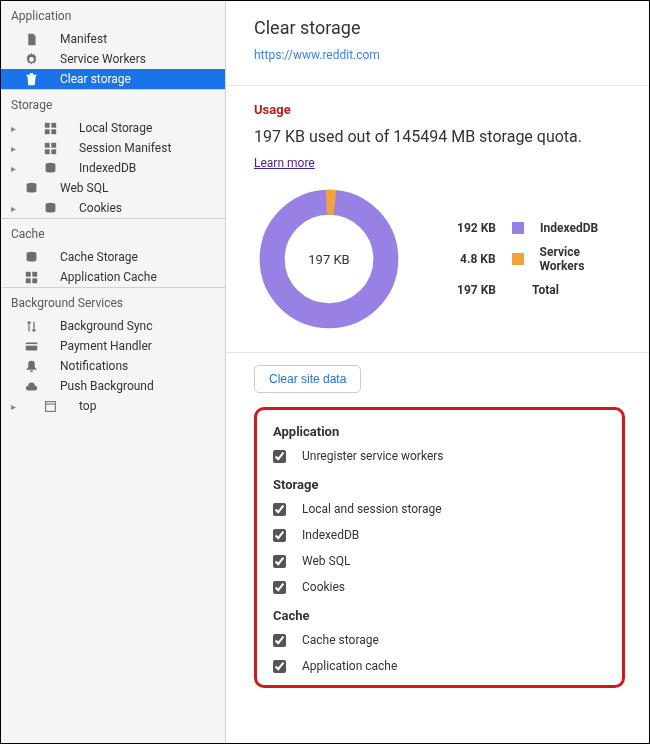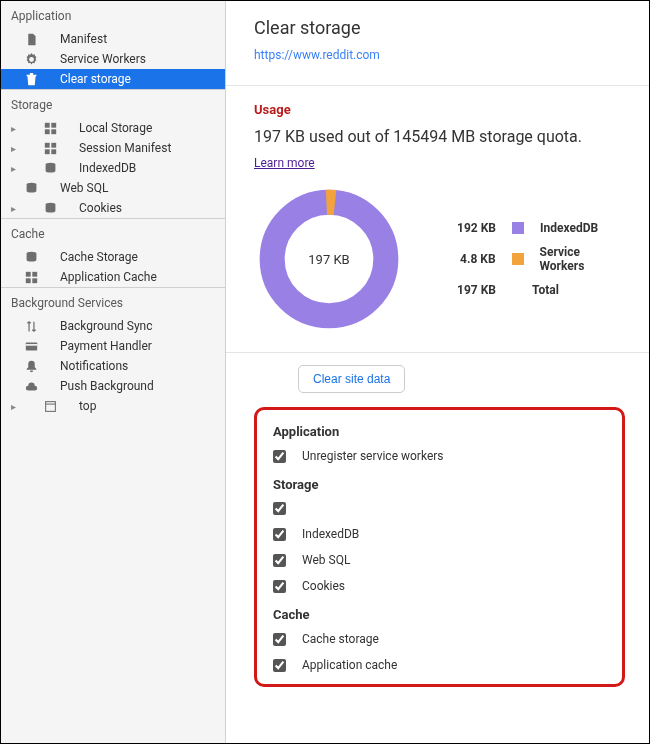--- a/index.html
+++ b/index.html
@@ -31,21 +31,21 @@
 .donut svg { width: 150px; height: 150px; }
 .donut-center { position: absolute; inset: 0; display: flex; align-items: center; justify-content: center; font-size: 13px; color: #333; }
 .legend { display: flex; flex-direction: column; gap: 10px; }
 .legend-row { display: flex; align-items: center; gap: 16px; font-weight: bold; }
 .legend-size { width: 48px; text-align: right; color: #333; }
 .swatch { width: 12px; height: 12px; }
 .sw-purple { background: #9880e5; }
 .sw-orange { background: #f2a33c; }
 .legend-name { color: #333; }
 .legend-name.total { margin-left: 20px; }
-.btn { border: 1px solid #ccc; background: #fff; color: #1a73e8; padding: 6px 14px; font-size: 12px; border-radius: 5px; cursor: pointer; margin-left: 44px; }
+.btn { border: 1px solid #ccc; background: #fff; color: #1a73e8; padding: 6px 14px; font-size: 12px; border-radius: 5px; cursor: pointer; }
 .btn-row { padding: 12px 22px 14px 28px; }
 
 .highlight-box { margin: 0 24px 16px 28px; border: 3px solid #d31818; border-radius: 10px; padding: 14px 16px 12px 16px; }
 .hb-title { font-size: 13px; font-weight: 700; color: #333; margin-bottom: 10px; }
 .cb-row { display: flex; align-items: center; gap: 16px; margin-bottom: 12px; font-size: 12px; color: #333; }
 .cb-row input { accent-color: #555; }
 .hb-group { margin-bottom: 14px; }
 .hb-group:last-child { margin-bottom: 0; }
 .cb-row:last-child { margin-bottom: 0; }
 </style>
@@ -248,20 +248,21 @@
           <div class="hb-title">Application</div>
           <label class="cb-row">
             <input type="checkbox" checked="" style="">
             <span>Unregister service workers</span>
           </label>
         </div>
         <div class="hb-group">
           <div class="hb-title">Storage</div>
           <label class="cb-row">
             <input type="checkbox" checked="" style="">
+            <span>Local and session storage</span>
           </label>
           <label class="cb-row">
             <input type="checkbox" checked="" style="">
             <span>IndexedDB</span>
           </label>
           <label class="cb-row">
             <input type="checkbox" checked="" style="">
             <span>Web SQL</span>
           </label>
           <label class="cb-row">

